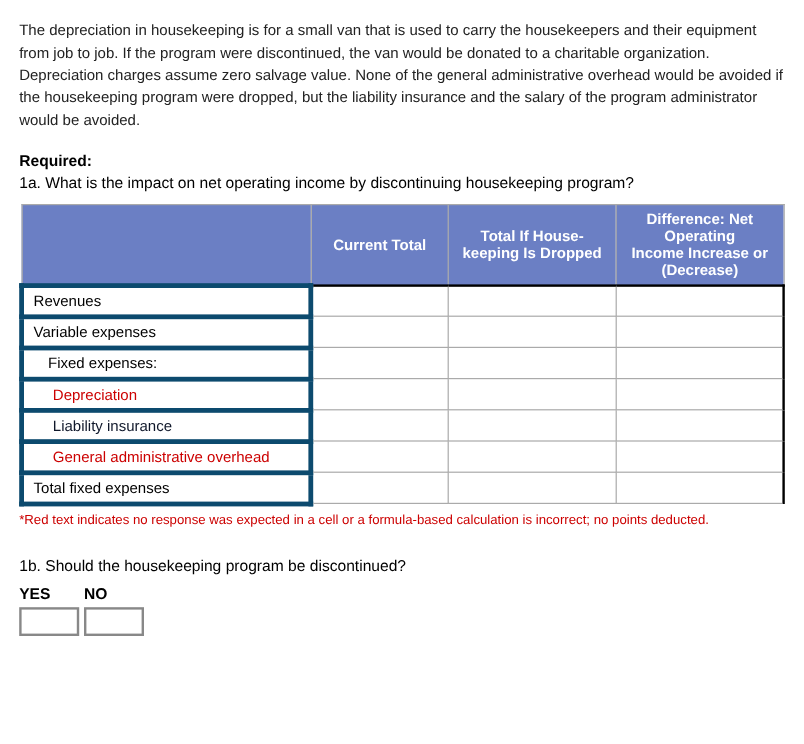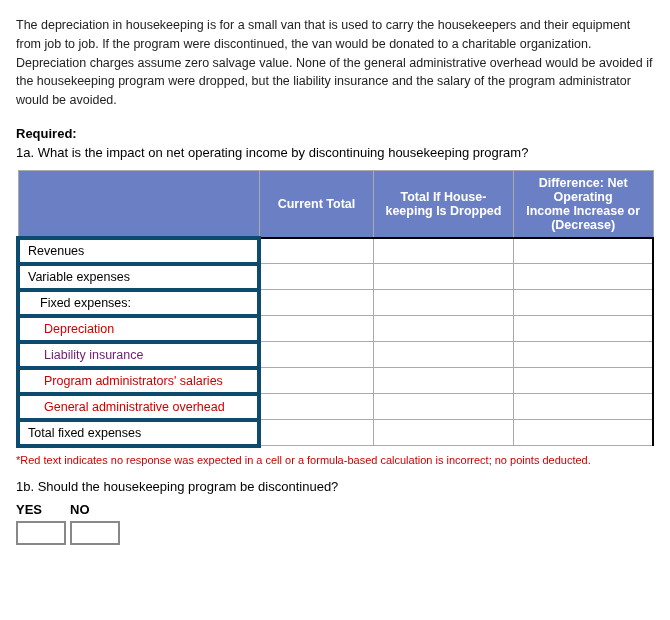--- a/index.html
+++ b/index.html
@@ -43,21 +43,21 @@
     td {
       border: 4px solid #0c4a6e;
       padding: 4px 8px;
       font-size: 12.5px;
       vertical-align: middle;
     }
     .note-text {
       font-size: 11px;
       color: #cc0000;
       margin-top: 4px;
-      margin-bottom: 13px;
+      margin-bottom: 24px;
     }
     .section-1b {
     }
     .section-1b .q-label {
       font-size: 13px;
       margin-bottom: 8px;
     }
     .yes-no-row {
       display: flex;
       gap: 4px;
@@ -128,27 +128,21 @@
         <td style="background: rgb(255, 255, 255); min-width: 80px; height: 26px; border-width: 1px; border-style: solid; border-color: rgb(170, 170, 170);"></td>
         <td style="background: rgb(255, 255, 255); min-width: 80px; height: 26px; border-width: 1px 2px 1px 1px; border-style: solid; border-color: rgb(170, 170, 170) rgb(0, 0, 0) rgb(170, 170, 170) rgb(170, 170, 170);"></td>
       </tr>
       <tr>
         <td style="padding-left: 24px; color: rgb(204, 0, 0);">Depreciation</td>
         <td style="background: rgb(255, 255, 255); min-width: 80px; height: 26px; border-width: 1px 1px 1px 2px; border-style: solid; border-color: rgb(170, 170, 170) rgb(170, 170, 170) rgb(170, 170, 170) rgb(0, 0, 0);"></td>
         <td style="background: rgb(255, 255, 255); min-width: 80px; height: 26px; border-width: 1px; border-style: solid; border-color: rgb(170, 170, 170);"></td>
         <td style="background: rgb(255, 255, 255); min-width: 80px; height: 26px; border-width: 1px 2px 1px 1px; border-style: solid; border-color: rgb(170, 170, 170) rgb(0, 0, 0) rgb(170, 170, 170) rgb(170, 170, 170);"></td>
       </tr>
       <tr>
-        <td style="padding-left: 24px; color: #701a75;">Liability insurance</td>
-        <td style="background: rgb(255, 255, 255); min-width: 80px; height: 26px; border-width: 1px 1px 1px 2px; border-style: solid; border-color: rgb(170, 170, 170) rgb(170, 170, 170) rgb(170, 170, 170) rgb(0, 0, 0);"></td>
-        <td style="background: rgb(255, 255, 255); min-width: 80px; height: 26px; border-width: 1px; border-style: solid; border-color: rgb(170, 170, 170);"></td>
-        <td style="background: rgb(255, 255, 255); min-width: 80px; height: 26px; border-width: 1px 2px 1px 1px; border-style: solid; border-color: rgb(170, 170, 170) rgb(0, 0, 0) rgb(170, 170, 170) rgb(170, 170, 170);"></td>
-      </tr>
-      <tr>
-        <td style="padding-left: 24px; color: rgb(204, 0, 0);">Program administrators' salaries</td>
+        <td style="padding-left: 24px; color: #0f172a;">Liability insurance</td>
         <td style="background: rgb(255, 255, 255); min-width: 80px; height: 26px; border-width: 1px 1px 1px 2px; border-style: solid; border-color: rgb(170, 170, 170) rgb(170, 170, 170) rgb(170, 170, 170) rgb(0, 0, 0);"></td>
         <td style="background: rgb(255, 255, 255); min-width: 80px; height: 26px; border-width: 1px; border-style: solid; border-color: rgb(170, 170, 170);"></td>
         <td style="background: rgb(255, 255, 255); min-width: 80px; height: 26px; border-width: 1px 2px 1px 1px; border-style: solid; border-color: rgb(170, 170, 170) rgb(0, 0, 0) rgb(170, 170, 170) rgb(170, 170, 170);"></td>
       </tr>
       <tr>
         <td style="padding-left: 24px; color: rgb(204, 0, 0);">General administrative overhead</td>
         <td style="background: rgb(255, 255, 255); min-width: 80px; height: 26px; border-width: 1px 1px 1px 2px; border-style: solid; border-color: rgb(170, 170, 170) rgb(170, 170, 170) rgb(170, 170, 170) rgb(0, 0, 0);"></td>
         <td style="background: rgb(255, 255, 255); min-width: 80px; height: 26px; border-width: 1px; border-style: solid; border-color: rgb(170, 170, 170);"></td>
         <td style="background: rgb(255, 255, 255); min-width: 80px; height: 26px; border-width: 1px 2px 1px 1px; border-style: solid; border-color: rgb(170, 170, 170) rgb(0, 0, 0) rgb(170, 170, 170) rgb(170, 170, 170);"></td>
       </tr>

